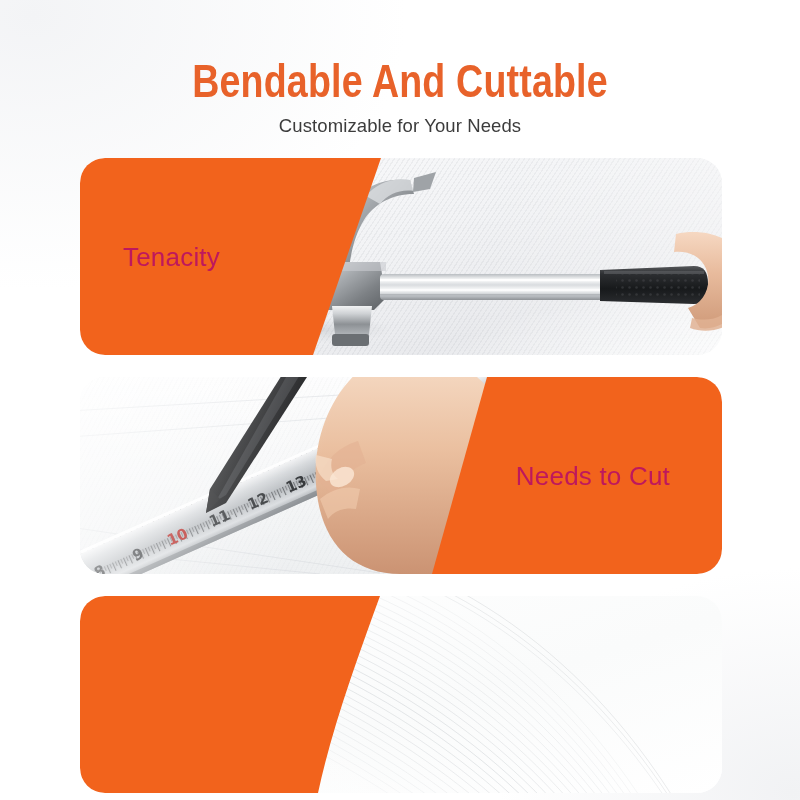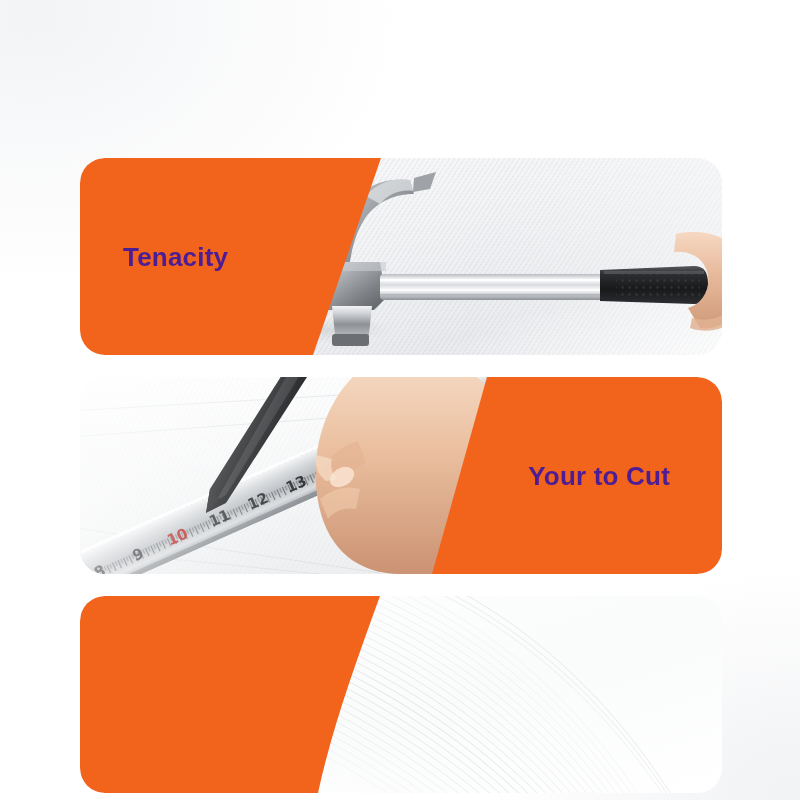--- a/index.html
+++ b/index.html
@@ -45,22 +45,22 @@
     border-radius:25px;overflow:hidden;
     background:#ffffff;
   }
   .card + .card{margin-top:22px;}
   .card .photo{position:absolute;inset:0;}
   .card .svgwrap{position:absolute;inset:0;}
   .card .svgwrap svg{display:block;width:100%;height:100%;}
 
   .label{
     position:absolute;z-index:6;
-    color:#4c1d95;
-    font-weight:700;
+    color:#be185d;
+    font-weight:400;
     font-size:26px;line-height:33px;
     letter-spacing:.2px;
     white-space:pre-line;
   }
   .label.left{left:43px;top:50%;transform:translateY(-50%);}
   .label.right{right:52px;top:50%;transform:translateY(-50%);text-align:left;}
 
   
   .stripes{
     position:absolute;inset:0;
@@ -84,20 +84,24 @@
   .sheen{
     position:absolute;inset:0;
     background:linear-gradient(105deg,rgba(255,255,255,.65) 0%,rgba(255,255,255,0) 38%,rgba(255,255,255,0) 62%,rgba(255,255,255,.55) 100%);
   }
 </style>
 </head>
 <body>
 
 <div class="page">
 
+  <div class="header">
+    <h1 class="title">Bendable And Cuttable</h1>
+    <p class="subtitle">Customizable for Your Needs</p>
+  </div>
 
   <div class="cards">
 
     <div class="card">
 
       <div class="photo">
         <div class="stripes"></div>
         <div class="sheen"></div>
         <div class="svgwrap">
           <svg viewBox="0 0 642 197" preserveAspectRatio="none" aria-hidden="true">
@@ -268,21 +272,21 @@
         </div>
         <div class="sheen"></div>
       </div>
 
       <div class="svgwrap">
         <svg viewBox="0 0 642 197" preserveAspectRatio="none" aria-hidden="true">
           <path d="M407 0 L617 0 Q642 0 642 25 L642 172 Q642 197 617 197 L352 197 Z" fill="#f2631c"></path>
         </svg>
       </div>
 
-      <div class="label right">Your to Cut</div>
+      <div class="label right">Needs to Cut</div>
     </div>
 
     <div class="card">
 
       <div class="photo">
         <div class="svgwrap">
           <svg viewBox="0 0 642 197" preserveAspectRatio="none" aria-hidden="true">
             <defs>
               <linearGradient id="fanbg" x1="0" y1="0" x2="1" y2="1">
                 <stop offset="0" stop-color="#ffffff"></stop>

